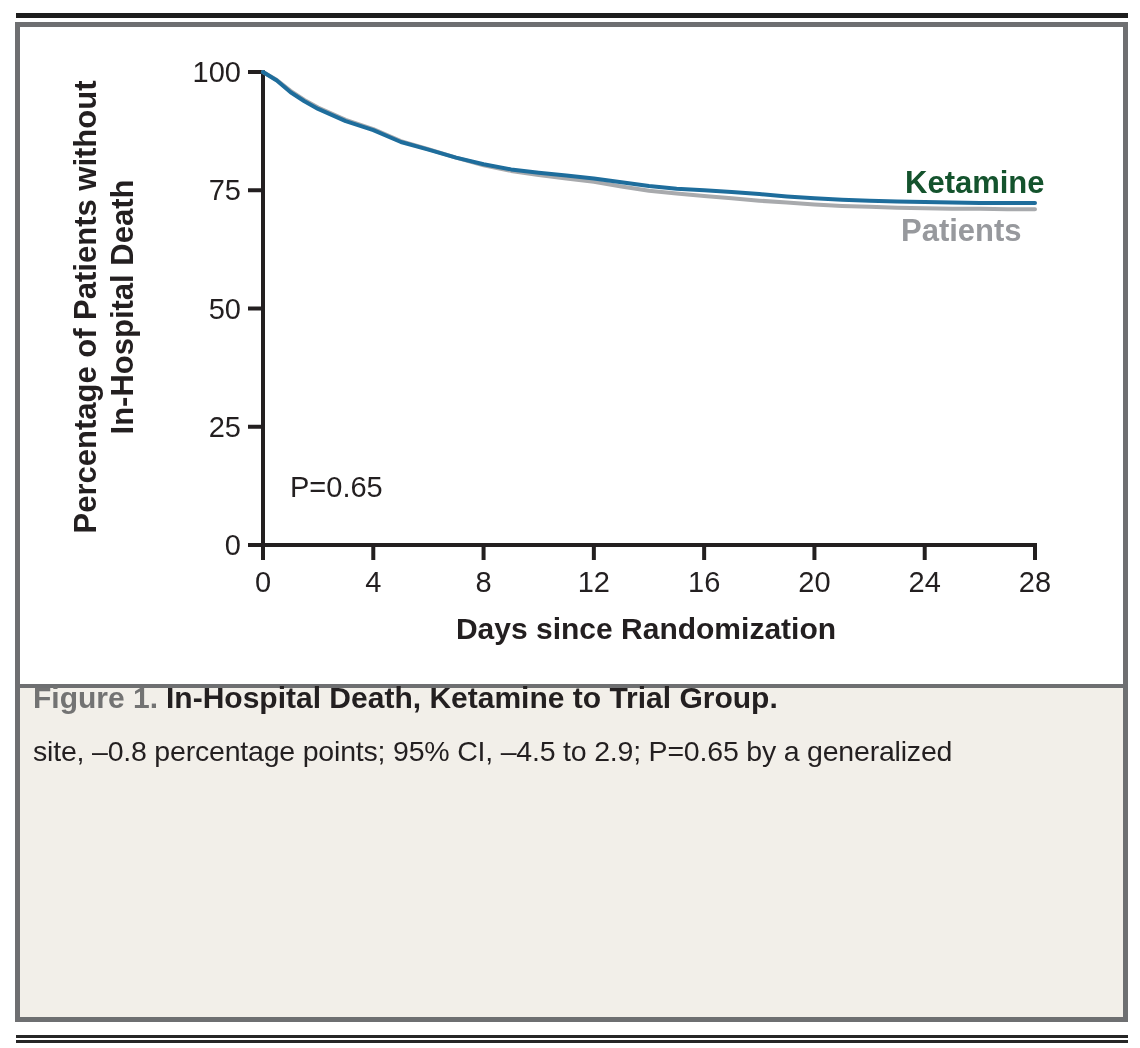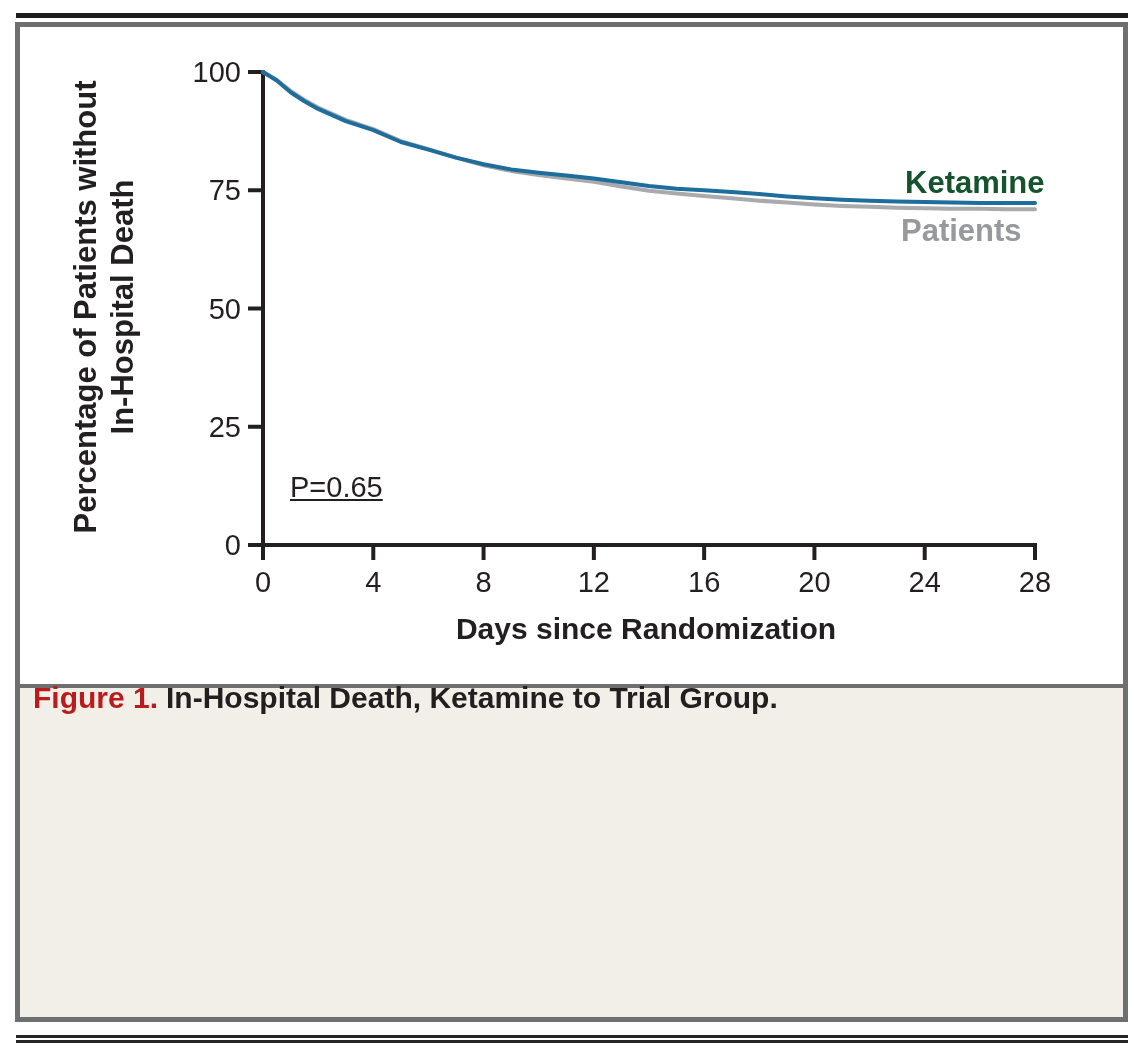--- a/index.html
+++ b/index.html
@@ -12,21 +12,21 @@
        border:5px solid #6e6f71;box-sizing:border-box;background:#ffffff;}
   .chart-panel{position:absolute;left:0;top:0;width:1103px;height:657px;background:#ffffff;}
   .divider{position:absolute;left:0;top:657px;width:1103px;height:4px;background:#6e6f71;}
   .caption-panel{position:absolute;left:0;top:661px;width:1103px;height:329px;background:#f2efe9;}
   #chart-svg{position:absolute;left:0;top:0;width:1140px;height:1048px;pointer-events:none;}
   .tick-label{font-family:"Liberation Sans", sans-serif;font-size:29px;fill:#231f20;}
   .y-title{position:absolute;left:104px;top:307px;transform:translate(-50%,-50%) rotate(-90deg);
        text-align:center;font-weight:bold;font-size:31px;line-height:37px;white-space:nowrap;}
   .x-title{position:absolute;left:646px;top:612px;transform:translateX(-50%);
        font-weight:bold;font-size:30px;white-space:nowrap;text-align:center;}
-  .p-value{position:absolute;left:290px;top:471px;font-size:29px;text-decoration:underline;}
+  .p-value{position:absolute;left:290px;top:471px;font-size:29px;}
   .series-label{position:absolute;font-weight:bold;font-size:31px;line-height:31px;white-space:nowrap;}
   .label-ketamine{left:905px;top:167px;}
   .label-etomidate{left:901px;top:215px;}
   .caption-title{position:absolute;left:33px;top:681px;font-weight:bold;font-size:30px;white-space:nowrap;}
   .fig-label{margin-right:8px;}
   .caption-body{position:absolute;left:33px;top:731px;width:1060px;font-size:28.5px;
        line-height:40.5px;letter-spacing:-0.2px;}
   .caption-body div{white-space:nowrap;}
 </style>
 </head>
@@ -79,19 +79,20 @@
 </div>
 
 <div class="x-title">Days since Randomization</div>
 
 <div class="p-value">P=0.65</div>
 
 <div class="series-label label-ketamine" style="color: #14532d;">Ketamine</div>
 <div class="series-label label-etomidate" style="color: rgb(151, 153, 157);">Patients</div>
 
 <div class="caption-title">
-  <span class="fig-label" style="color: #b91c1c;">Figure 1.</span><span>In-Hospital Death, Ketamine to Trial Group.</span>
+  <span class="fig-label" style="color: #737373;">Figure 1.</span><span>In-Hospital Death, Ketamine to Trial Group.</span>
 </div>
 
 <div class="caption-body">
+  <div>site, –0.8 percentage points; 95% CI, –4.5 to 2.9; P=0.65 by a generalized</div>
 </div>
 
 <div class="bottom-rule"></div>
 
 </body></html>

